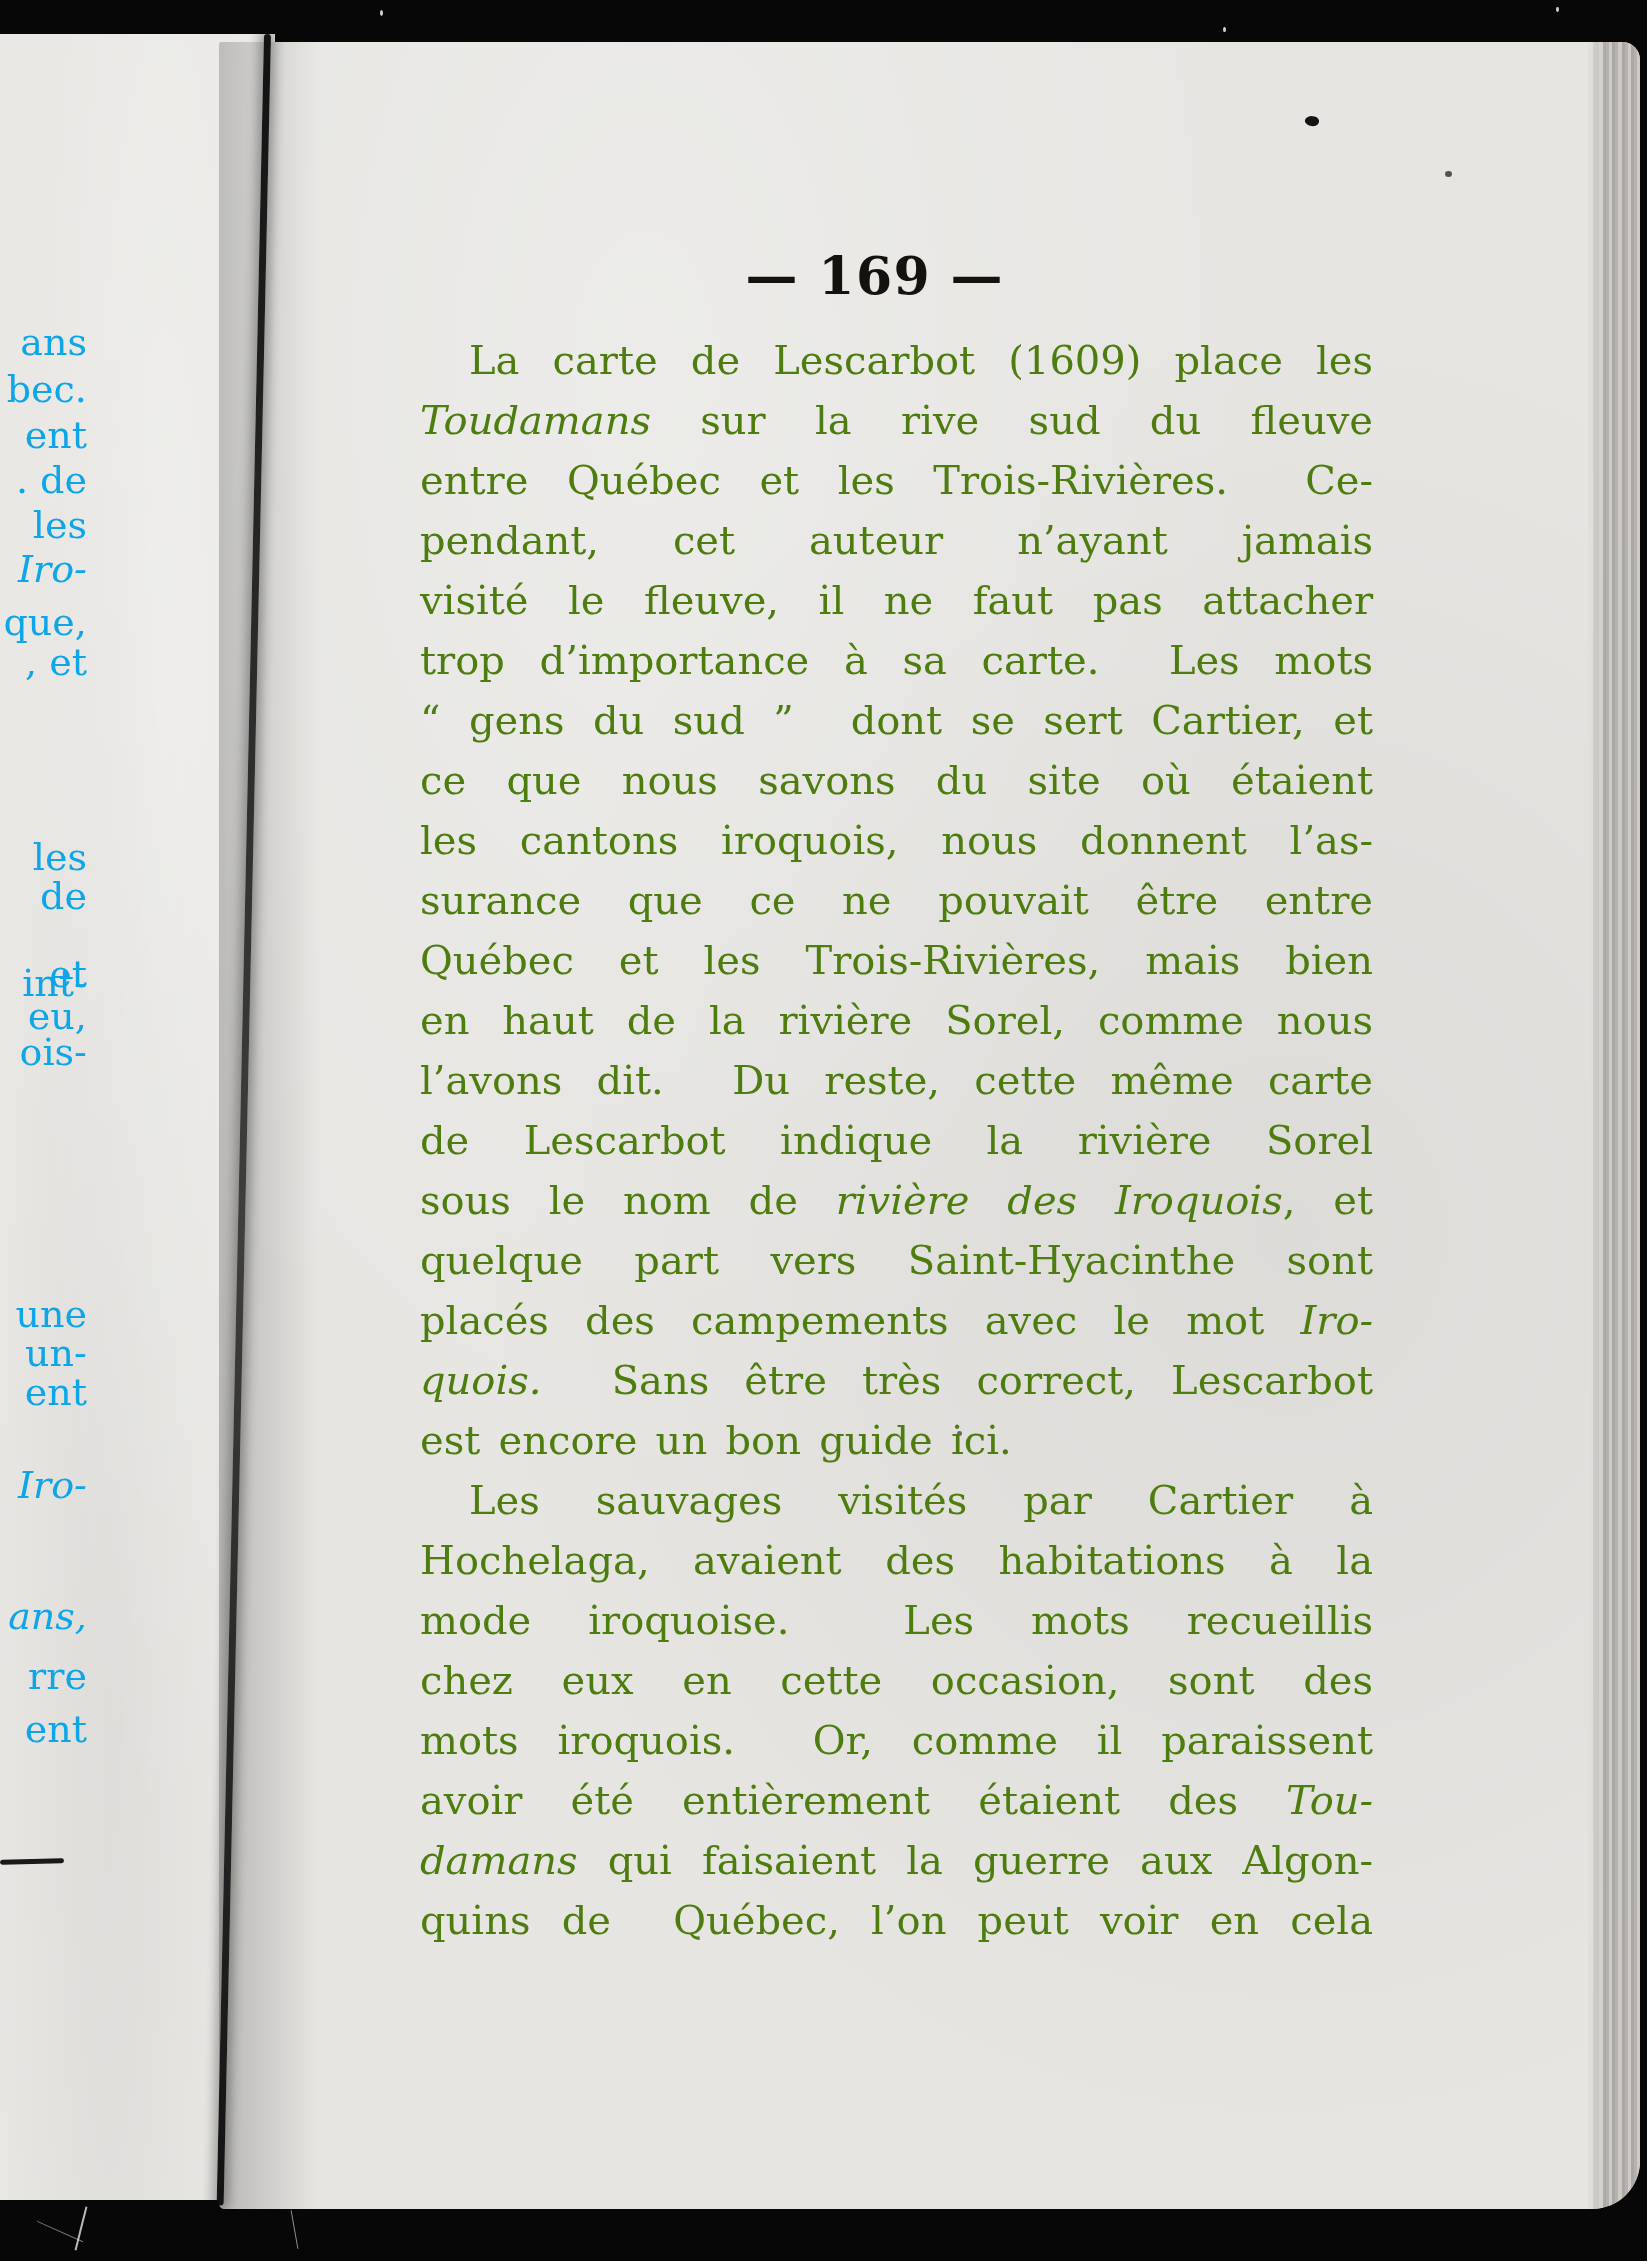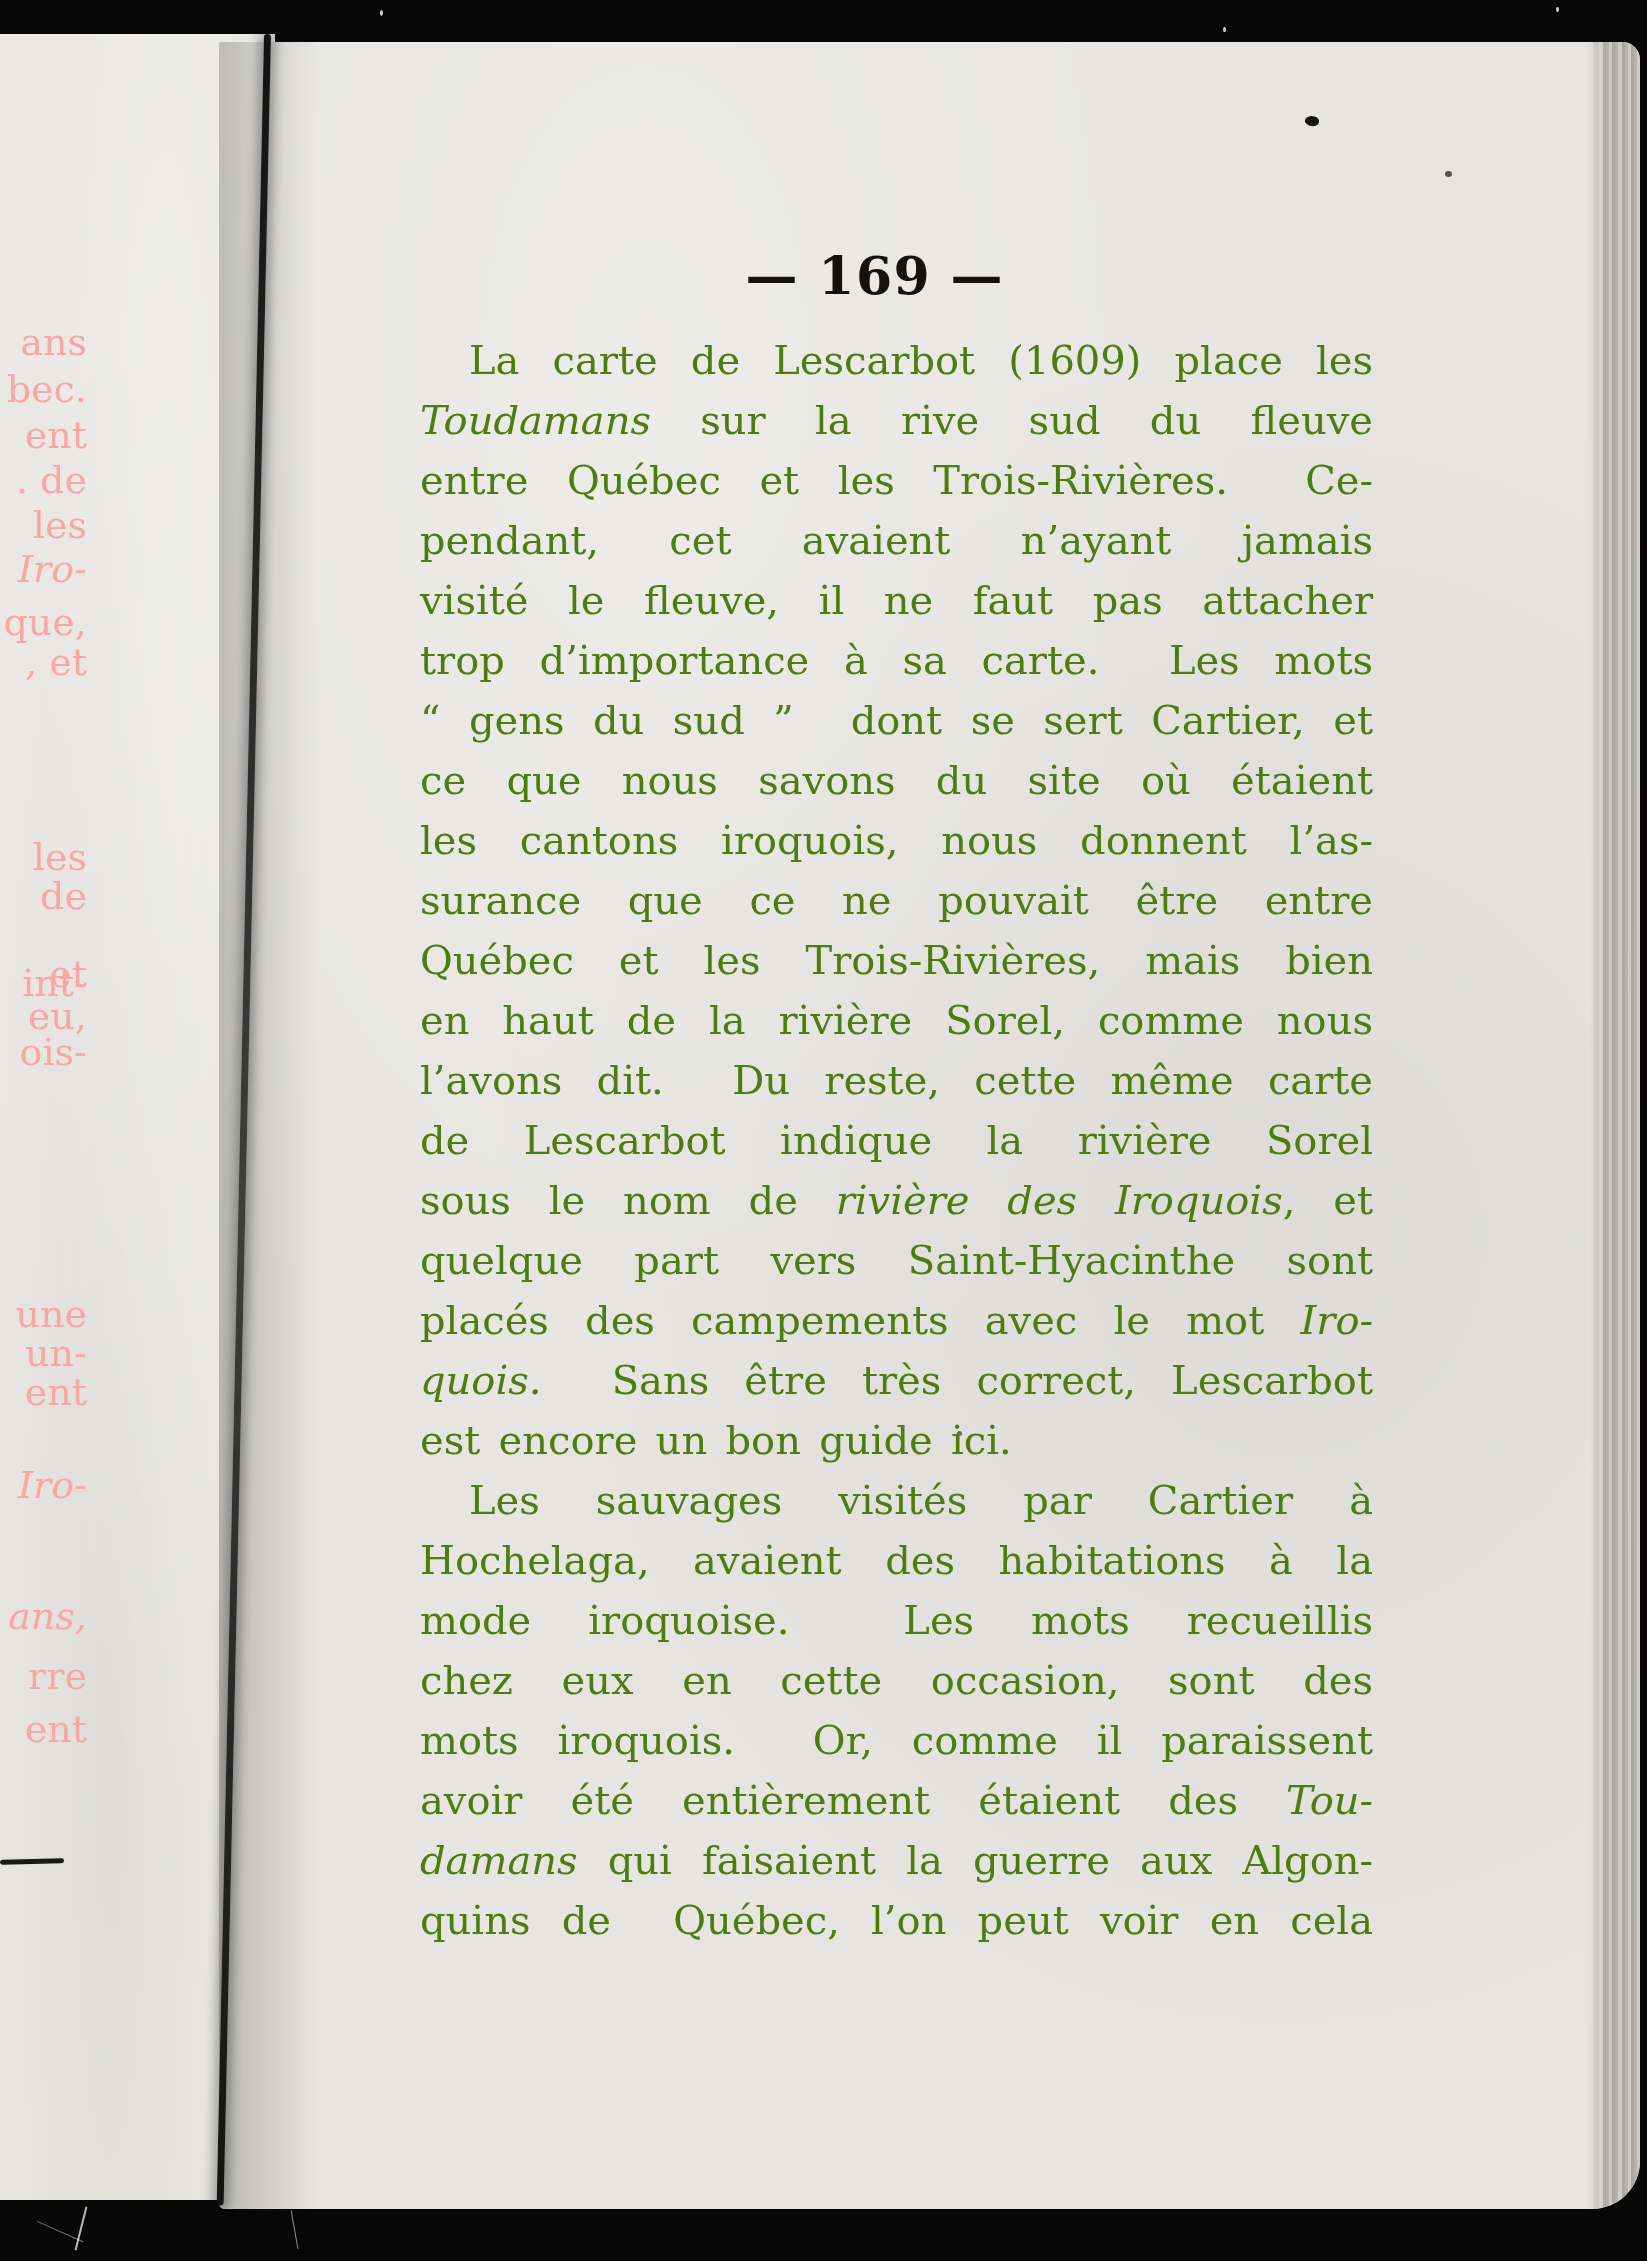--- a/index.html
+++ b/index.html
@@ -50,21 +50,21 @@
     word-spacing:.14em;
   }
   .line{height:60px;text-align:justify;white-space:normal;}
   .line.j::after{content:"";display:inline-block;width:100%;height:0;}
   .line.indent{text-indent:49px;}
   .it{font-style:italic;}
   
   .fragments{position:absolute;left:0;top:0;width:91px;height:2261px;}
   .frag{
     position:absolute;right:4.1px;white-space:nowrap;
-    font-size:38px;color:#fca5a5;line-height:1;
+    font-size:38px;color:#0ea5e9;line-height:1;
   }
   .rule-frag{
     position:absolute;left:0;top:1859px;width:64px;height:5.4px;
     background:#191919;border-radius:2.7px;transform:rotate(-1.5deg);
   }
   
   .speck1{position:absolute;left:1305px;top:116px;width:13.6px;height:9.5px;
     background:#141414;border-radius:60% 40% 55% 45%;transform:rotate(15deg);}
   .speck2{position:absolute;left:1445px;top:171px;width:6.8px;height:6.1px;
     background:#54524f;border-radius:50%;}
@@ -89,21 +89,21 @@
 <div class="paper-main"></div>
 <div class="fore-edge"></div>
 <div class="gutter"></div>
 
 <div class="page-number">— 169 —</div>
 
 <div class="text-block">
     <div class="line indent j"><span>La carte de Lescarbot (1609) place les</span></div>
     <div class="line j"><span class="it">Toudamans</span><span> sur la rive sud du fleuve</span></div>
     <div class="line j"><span>entre Québec et les Trois-Rivières.&nbsp; Ce-</span></div>
-    <div class="line j"><span>pendant, cet avaient n’ayant jamais</span></div>
+    <div class="line j"><span>pendant, cet auteur n’ayant jamais</span></div>
     <div class="line j"><span>visité le fleuve, il ne faut pas attacher</span></div>
     <div class="line j"><span>trop d’importance à sa carte.&nbsp; Les mots</span></div>
     <div class="line j"><span>“ gens du sud ”&nbsp; dont se sert Cartier, et</span></div>
     <div class="line j"><span>ce que nous savons du site où étaient</span></div>
     <div class="line j"><span>les cantons iroquois, nous donnent l’as-</span></div>
     <div class="line j"><span>surance que ce ne pouvait être entre</span></div>
     <div class="line j"><span>Québec et les Trois-Rivières, mais bien</span></div>
     <div class="line j"><span>en haut de la rivière Sorel, comme nous</span></div>
     <div class="line j"><span>l’avons dit.&nbsp; Du reste, cette même carte</span></div>
     <div class="line j"><span>de Lescarbot indique la rivière Sorel</span></div>

